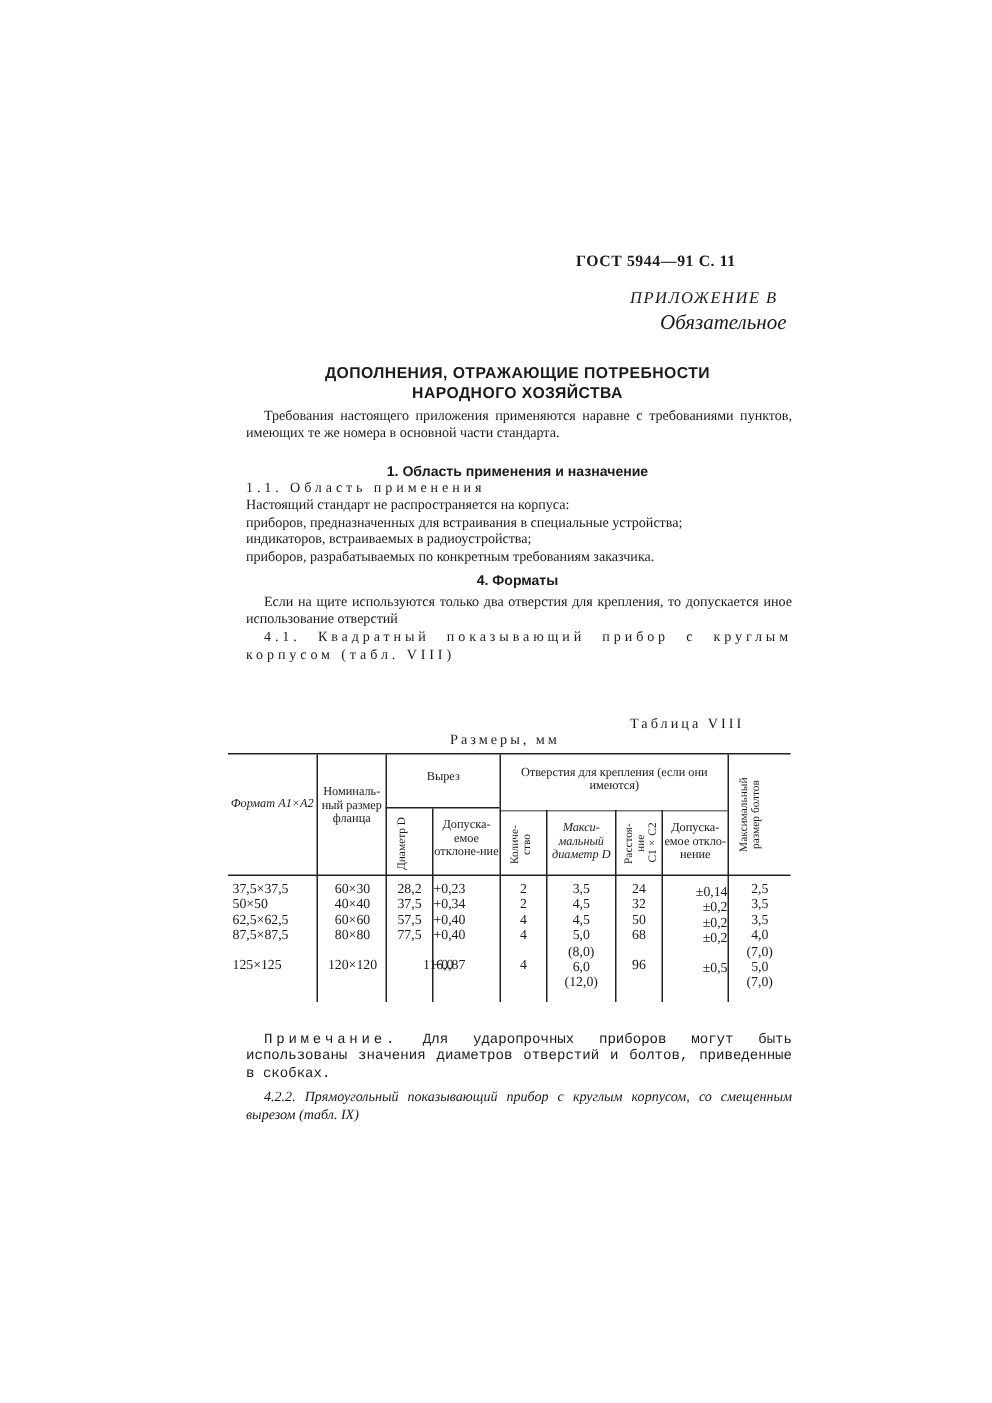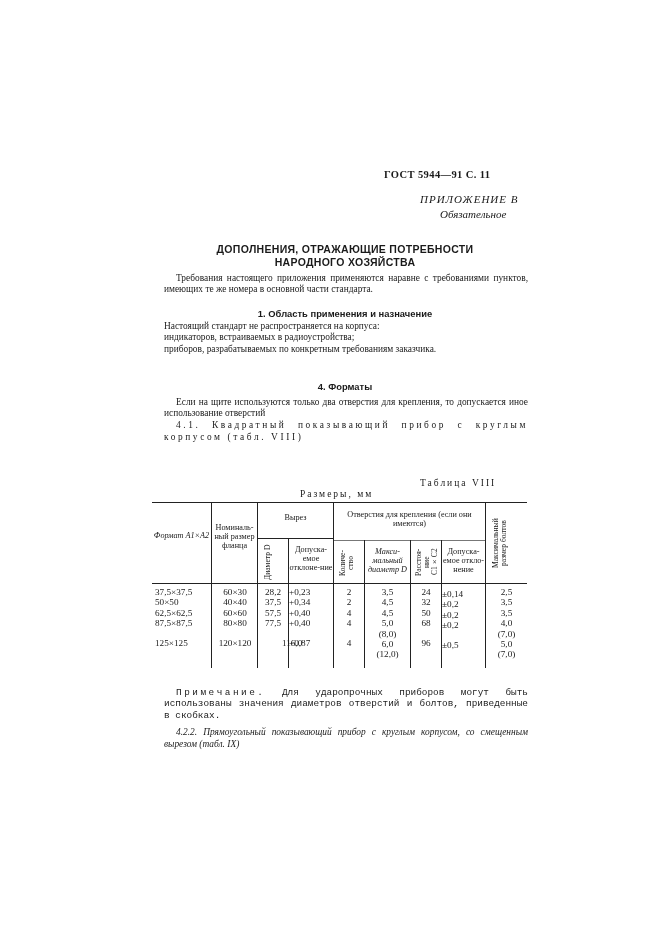--- a/index.html
+++ b/index.html
@@ -1,21 +1,21 @@
 <!DOCTYPE html>
 <html><head>
 <meta charset="utf-8">
 <style>
   html, body { margin:0; padding:0; background:#ffffff; }
   body { width:661px; height:935px; position:relative; overflow:hidden;
          font-family:"Liberation Serif", "DejaVu Serif", serif; color:#1a1a1a; }
   .abs { position:absolute; }
   .hdr-ref { left:384px; top:169px; font-size:10.5px; font-weight:bold; letter-spacing:0.4px; font-family:"Liberation Serif", serif; }
   .app-title { left:420px; top:193px; font-size:11px; font-style:italic; letter-spacing:1px; }
-  .app-sub { left:440px; top:208px; font-size:11px; font-style:italic; }
+  .app-sub { left:440px; top:208px; font-size:14px; font-style:italic; }
   .main-title { left:160px; width:370px; top:243px; text-align:center; font-size:10.5px; font-weight:bold; line-height:13px; letter-spacing:0.3px; font-family:Liberation Sans, sans-serif; }
   .para { left:164px; width:364px; font-size:9.4px; line-height:11.4px; text-align:justify; }
   .indent { text-indent:12px; }
   .sec { left:160px; width:370px; text-align:center; font-size:9.4px; font-weight:bold; font-family:"Liberation Sans", sans-serif; }
   .spaced { letter-spacing:2.6px; }
   .tbl-cap { left:420px; top:478px; font-size:9.5px; letter-spacing:2px; }
   .tbl-units { left:300px; top:489px; font-size:9.5px; letter-spacing:2px; }
   .rule { position:absolute; background:#222; }
   .cell { position:absolute; font-size:8.2px; line-height:9px; text-align:center; }
   .vtext { position:absolute; font-size:7.6px; line-height:8px; writing-mode:vertical-rl; transform:rotate(180deg); text-align:center; }
@@ -33,21 +33,23 @@
 
 <div class="abs main-title">
   <div>ДОПОЛНЕНИЯ, ОТРАЖАЮЩИЕ ПОТРЕБНОСТИ</div>
   <div>НАРОДНОГО ХОЗЯЙСТВА</div>
 </div>
 
 <div class="abs para indent" style="top:273px;">Требования настоящего приложения применяются наравне с требованиями пунктов, имеющих те же номера в основной части стандарта.</div>
 
 <div class="abs sec" style="top:308px;">1. Область применения и назначение</div>
 <div class="abs para" style="top:321px;">
+  <div class="spaced">1.1. Область применения</div>
   <div>Настоящий стандарт не распространяется на корпуса:</div>
+  <div>приборов, предназначенных для встраивания в специальные устройства;</div>
   <div>индикаторов, встраиваемых в радиоустройства;</div>
   <div>приборов, разрабатываемых по конкретным требованиям заказчика.</div>
 </div>
 
 <div class="abs sec" style="top:381px;">4. Форматы</div>
 <div class="abs para indent" style="top:397px;">Если на щите используются только два отверстия для крепления, то допускается иное использование отверстий</div>
 <div class="abs para indent spaced" style="top:420px; line-height:11.6px;">4.1. Квадратный показывающий прибор с круглым корпусом (табл. VIII)</div>
 
 <div class="abs tbl-cap">Таблица VIII</div>
 <div class="abs tbl-units">Размеры, мм</div>
@@ -122,21 +124,21 @@
     <div>6,0</div>
     <div>(12,0)</div>
   </div>
   <div class="row" style="left:411px; top:587px; width:30px; text-align:center;">
     <div>24</div>
     <div>32</div>
     <div>50</div>
     <div>68</div>
     <div style="margin-top:9px;">96</div>
   </div>
-  <div class="row" style="left:442px; top:589px; width:43px; text-align:left;">
+  <div class="row" style="left:442px; top:589px; width:43px; text-align:right;">
     <div>±0,14</div>
     <div>±0,2</div>
     <div>±0,2</div>
     <div>±0,2</div>
     <div style="margin-top:9px;">±0,5</div>
   </div>
   <div class="row" style="left:486px; top:587px; width:41px; text-align:center;">
     <div>2,5</div>
     <div>3,5</div>
     <div>3,5</div>

